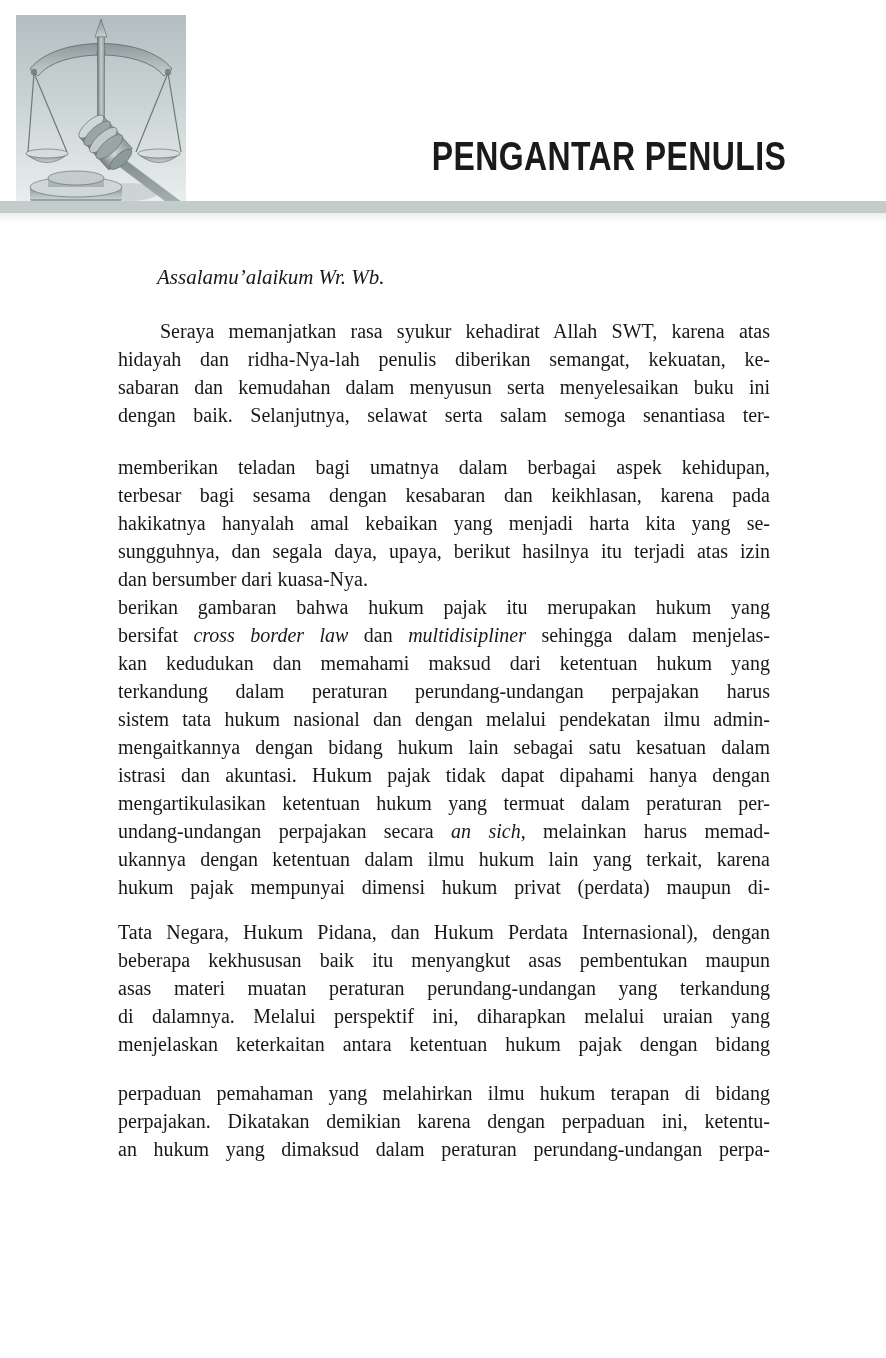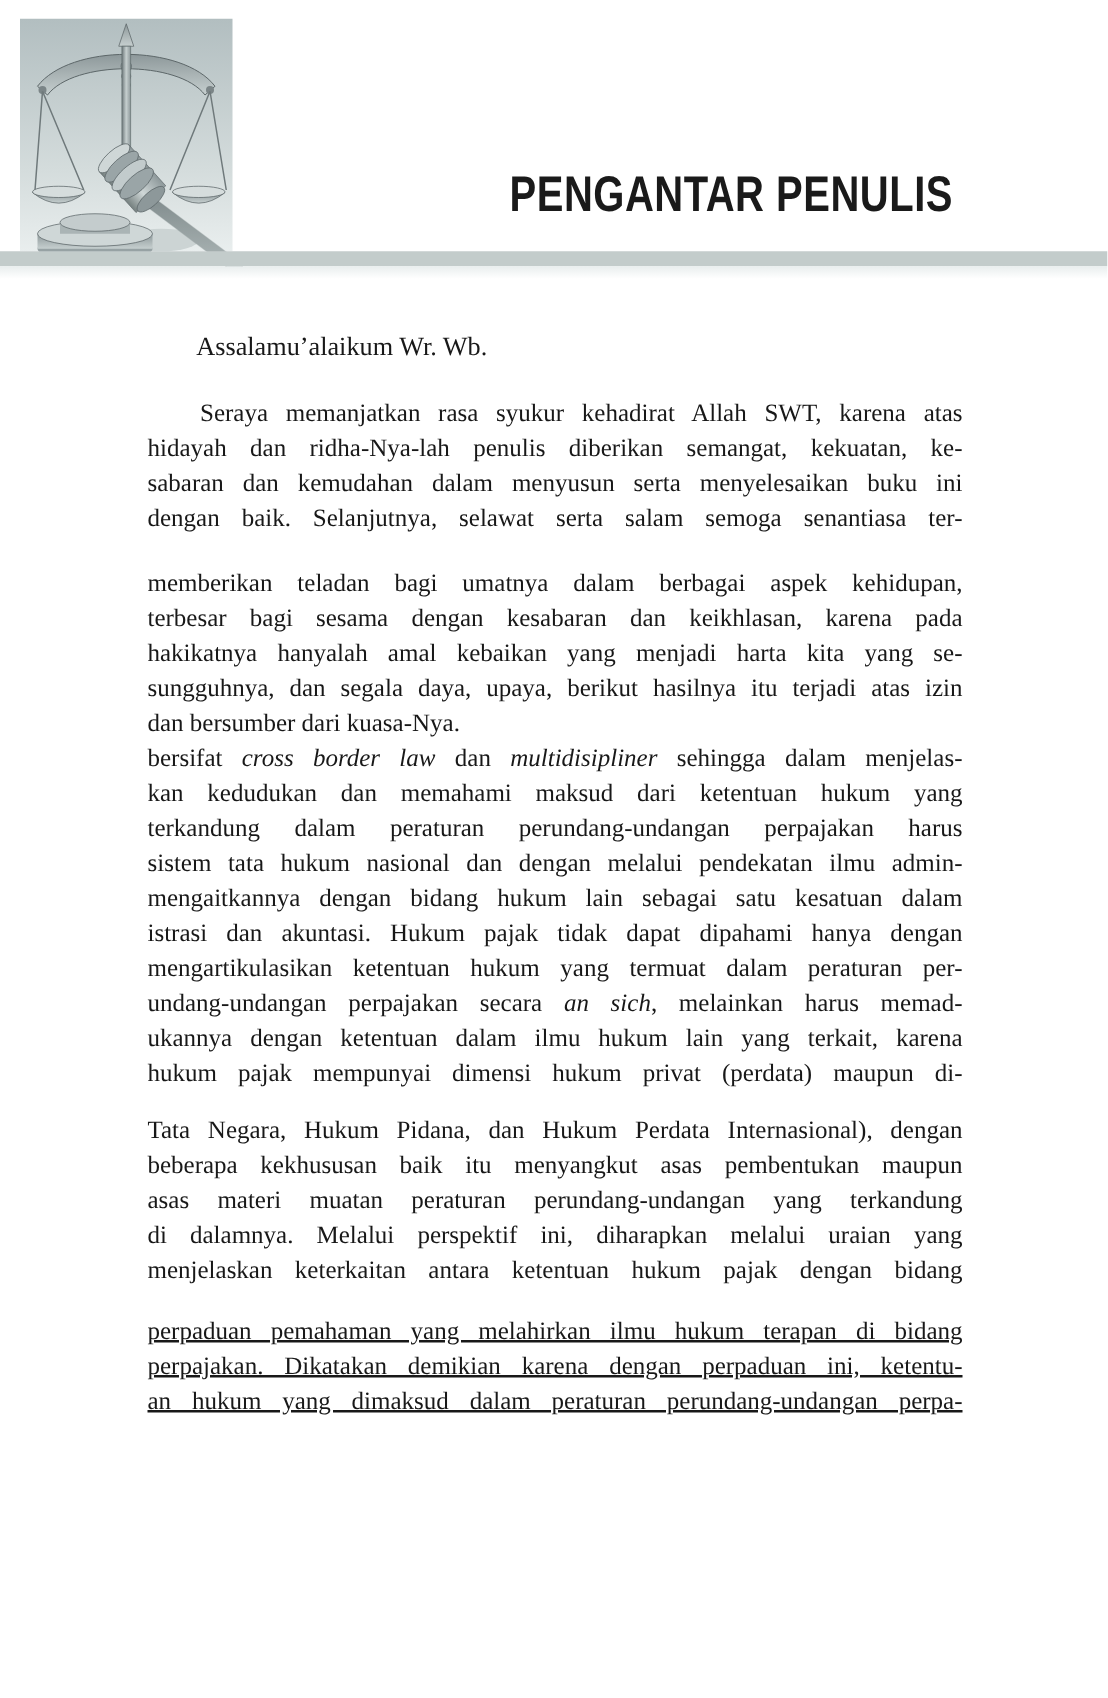--- a/index.html
+++ b/index.html
@@ -13,21 +13,21 @@
 
   
   .illustration-box {
     position: absolute;
     left: 16px; top: 15px;
     width: 170px; height: 200px;
     overflow: visible;
   }
   .page-title-wrap {
     position: absolute;
-    top: 136px; right: 124px;
+    top: 136px; right: 100px;
     text-align: right;
     white-space: nowrap;
   }
   .page-title {
     display: inline-block;
     font-family: "Liberation Sans", sans-serif;
     font-weight: 700;
     font-size: 40px;
     line-height: 40px;
     color: #1a1a1a;
@@ -51,20 +51,21 @@
   
   .content {
     position: absolute;
     left: 118px; top: 263px;
     width: 652px;
     color: #181818;
     font-size: 20px;
     line-height: 28px;
   }
   .greeting {
+    font-style: italic;
     font-size: 21px;
     padding-left: 39px;
     line-height: 28px;
   }
   .block { width: 100%; }
   .line {
     text-align: justify;
     text-align-last: justify;
     -moz-text-align-last: justify;
     height: 28px;
@@ -169,37 +170,38 @@
         <div class="line"><span>dengan baik. Selanjutnya, selawat serta salam semoga senantiasa ter-</span></div>
       </div>
       <div class="block" style="margin-top: 24px;">
         <div class="line"><span>memberikan teladan bagi umatnya dalam berbagai aspek kehidupan,</span></div>
         <div class="line"><span>terbesar bagi sesama dengan kesabaran dan keikhlasan, karena pada</span></div>
         <div class="line"><span>hakikatnya hanyalah amal kebaikan yang menjadi harta kita yang se-</span></div>
         <div class="line"><span>sungguhnya, dan segala daya, upaya, berikut hasilnya itu terjadi atas izin</span></div>
         <div class="line no-just"><span>dan bersumber dari kuasa-Nya.</span></div>
       </div>
       <div class="block" style="margin-top: 0px;">
+        <div class="line"><span>berikan gambaran bahwa hukum pajak itu merupakan hukum yang</span></div>
         <div class="line"><span>bersifat </span><i>cross border law</i><span> dan </span><i>multidisipliner</i><span> sehingga dalam menjelas-</span></div>
         <div class="line"><span>kan kedudukan dan memahami maksud dari ketentuan hukum yang</span></div>
         <div class="line"><span>terkandung dalam peraturan perundang-undangan perpajakan harus</span></div>
         <div class="line"><span>sistem tata hukum nasional dan dengan melalui pendekatan ilmu admin-</span></div>
         <div class="line"><span>mengaitkannya dengan bidang hukum lain sebagai satu kesatuan dalam</span></div>
         <div class="line"><span>istrasi dan akuntasi. Hukum pajak tidak dapat dipahami hanya dengan</span></div>
         <div class="line"><span>mengartikulasikan ketentuan hukum yang termuat dalam peraturan per-</span></div>
         <div class="line"><span>undang-undangan perpajakan secara </span><i>an sich</i><span>, melainkan harus memad-</span></div>
         <div class="line"><span>ukannya dengan ketentuan dalam ilmu hukum lain yang terkait, karena</span></div>
         <div class="line"><span>hukum pajak mempunyai dimensi hukum privat (perdata) maupun di-</span></div>
       </div>
       <div class="block" style="margin-top: 17px;">
         <div class="line"><span>Tata Negara, Hukum Pidana, dan Hukum Perdata Internasional), dengan</span></div>
         <div class="line"><span>beberapa kekhususan baik itu menyangkut asas pembentukan maupun</span></div>
         <div class="line"><span>asas materi muatan peraturan perundang-undangan yang terkandung</span></div>
         <div class="line"><span>di dalamnya. Melalui perspektif ini, diharapkan melalui uraian yang</span></div>
         <div class="line"><span>menjelaskan keterkaitan antara ketentuan hukum pajak dengan bidang</span></div>
       </div>
-      <div class="block" style="margin-top: 21px; text-decoration: underline;">
+      <div class="block" style="margin-top: 21px;">
         <div class="line"><span>perpaduan pemahaman yang melahirkan ilmu hukum terapan di bidang</span></div>
         <div class="line"><span>perpajakan. Dikatakan demikian karena dengan perpaduan ini, ketentu-</span></div>
         <div class="line"><span>an hukum yang dimaksud dalam peraturan perundang-undangan perpa-</span></div>
       </div>
     </div>
 </div>
 
 </body></html>

